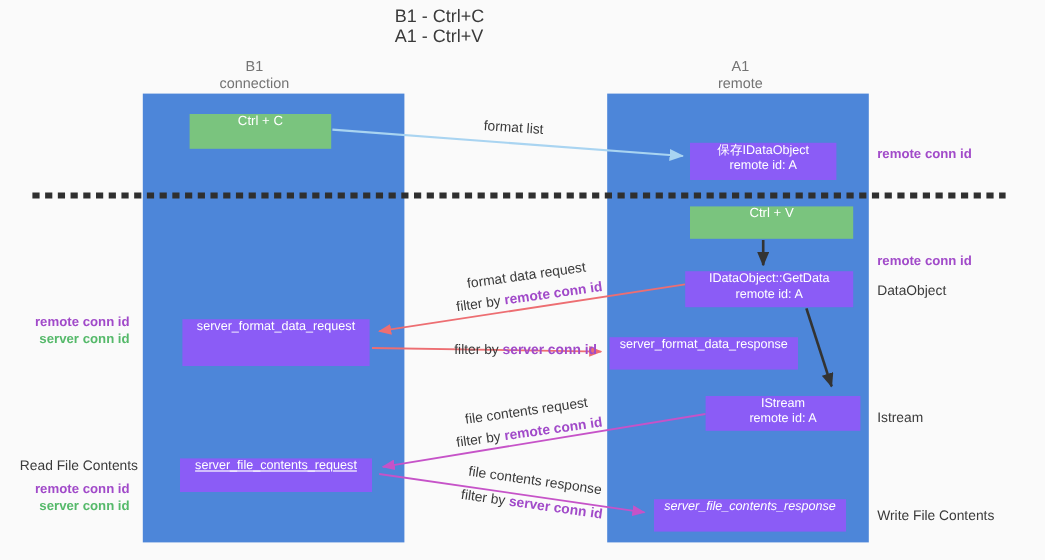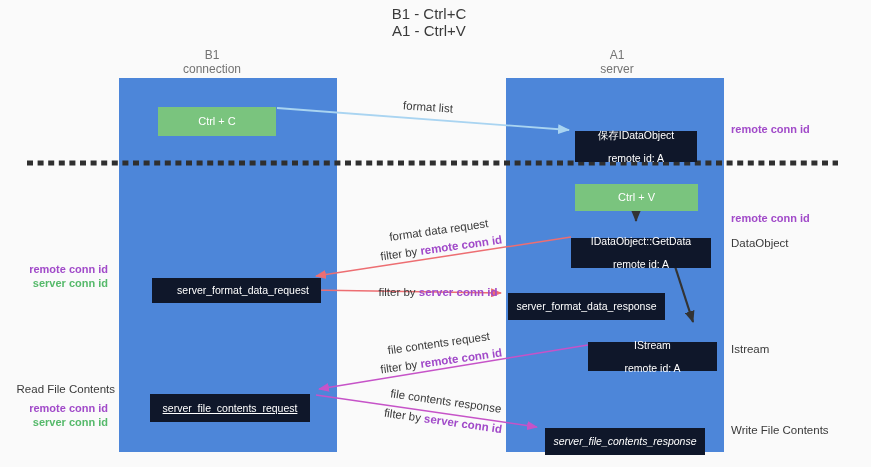--- a/index.html
+++ b/index.html
@@ -9,48 +9,47 @@
   }
   .canvas{
     position:relative;
     width:871px;height:467px;
     background:#fafafa;
     overflow:hidden;
   }
   .abs{position:absolute;}
   .title{
     left:329px;top:5px;width:200px;
-    text-align:center;
+    text-align:left;
     font-size:15px;line-height:17px;
     color:#3a3a3a;
     z-index:4;
   }
   .col-header{
     width:120px;text-align:center;
     font-size:12px;line-height:14px;
     color:#737373;z-index:4;
   }
   .lane{
     background:#4d86d9;
     top:78px;height:374px;width:218px;
     z-index:1;
   }
   .overlay{left:0;top:0;z-index:2;}
   .node{
     z-index:3;
     display:flex;flex-direction:column;
-    align-items:center;justify-content:center;
+    align-items:center;justify-content:flex-start;
     color:#ffffff;
     font-size:10.5px;line-height:13px;
     white-space:nowrap;
     text-align:center;
-    margin-top:12px;
   }
   .node.green{background:#7ac47e;}
-  .node.orange{background:#0f172a;gap:10px;}
+  .node.orange{background:#8b5cf6;}
   .flow-label{
     z-index:4;text-align:center;
     font-size:11.5px;line-height:14px;color:#3a3a3a;
     white-space:nowrap;
   }
   .rot-neg{transform:rotate(-8deg);}
   .rot-pos{transform:rotate(8deg);}
   .rot-slight{transform:rotate(4deg);}
   .purple{color:#a14ac9;font-weight:bold;}
   .greentx{color:#55b96a;font-weight:bold;}
@@ -73,21 +72,21 @@
     <div>B1 - Ctrl+C</div>
     <div>A1 - Ctrl+V</div>
   </div>
 
   <div class="abs col-header" style="left:152px;top:48px;">
     <div>B1</div>
     <div>connection</div>
   </div>
   <div class="abs col-header" style="left:557px;top:48px;">
     <div>A1</div>
-    <div>server</div>
+    <div>remote</div>
   </div>
 
   <div class="abs lane" style="left:119px;"></div>
   <div class="abs lane" style="left:506px;"></div>
 
   <svg class="abs overlay" width="871" height="467">
     <defs>
       <marker id="m-blue" markerUnits="userSpaceOnUse" markerWidth="12" markerHeight="10" refX="11" refY="5" orient="auto">
         <path d="M0,0 L12,5 L0,10 Z" fill="#a9d4f1"></path>
       </marker>
@@ -121,30 +120,30 @@
 
   <div class="abs node green" style="left:158px;top:95px;width:118px;height:29px;font-size:11px;">
     <div>Ctrl + C</div>
   </div>
 
   <div class="abs node orange" style="left:575px;top:119px;width:122px;height:31px;">
     <div>保存IDataObject</div>
     <div>remote id: A</div>
   </div>
 
-  <div class="abs node green" style="left:575px;top:172px;width:123px;height:27px;font-size:11px;">
+  <div class="abs node green" style="left:575px;top:172px;width:136px;height:27px;font-size:11px;">
     <div>Ctrl + V</div>
   </div>
 
   <div class="abs node orange" style="left:571px;top:226px;width:140px;height:30px;">
     <div>IDataObject::GetData</div>
     <div>remote id: A</div>
   </div>
 
-  <div class="abs node orange" style="left:152px;top:266px;width:156px;height:25px;padding-left:13px;">
+  <div class="abs node orange" style="left:152px;top:266px;width:156px;height:39px;">
     <div>server_format_data_request</div>
   </div>
 
   <div class="abs node orange" style="left:508px;top:281px;width:157px;height:27px;">
     <div>server_format_data_response</div>
   </div>
 
   <div class="abs node orange" style="left:588px;top:330px;width:129px;height:29px;">
     <div>IStream</div>
     <div>remote id: A</div>

